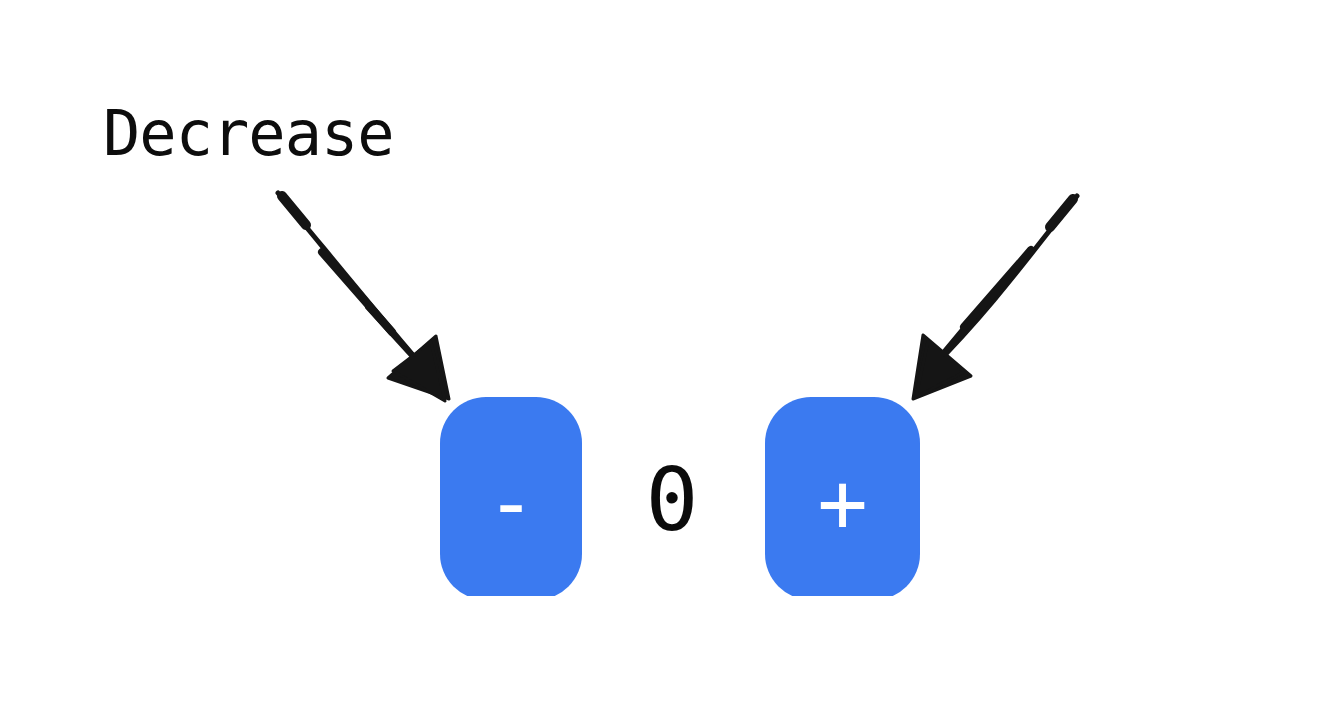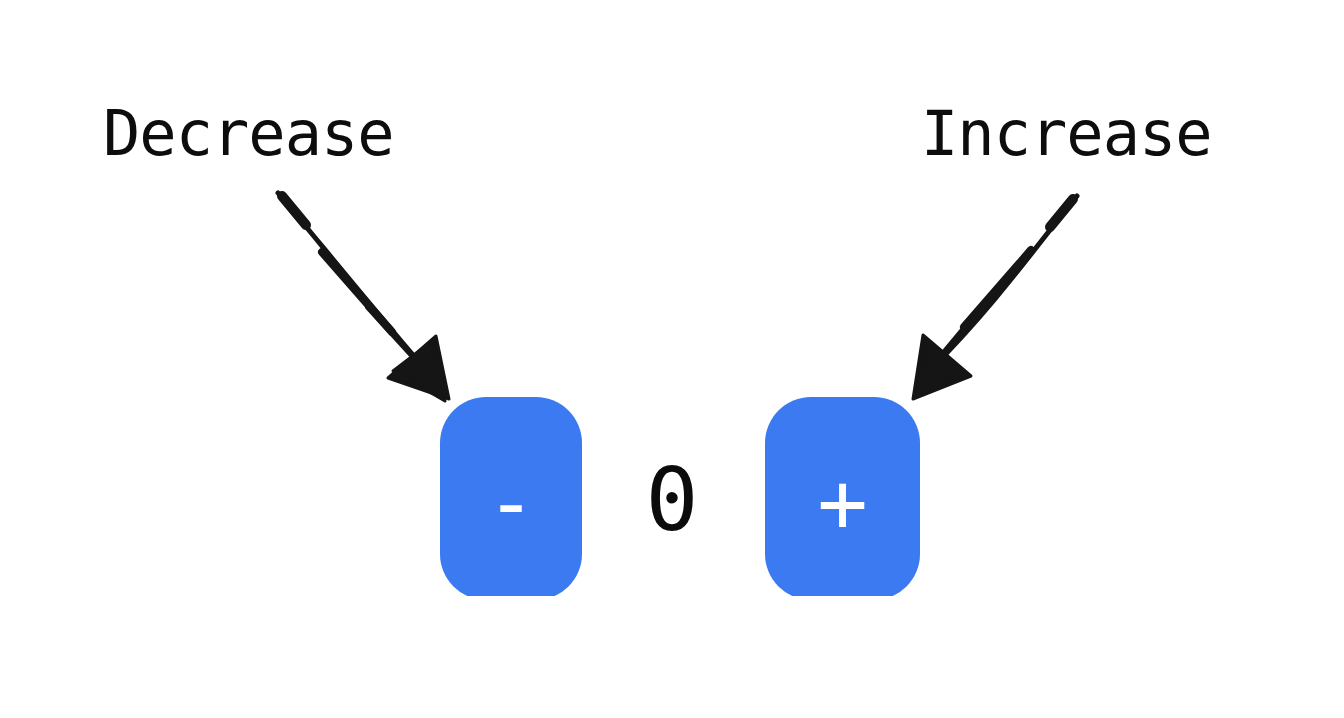--- a/index.html
+++ b/index.html
@@ -90,21 +90,20 @@
     user-select: none;
   }
 </style>
 </head>
 <body>
 
 <div class="stage">
 
   <div class="anno-label decrease">Decrease</div>
 
-  <div class="anno-label increase">Increase</div>
 
   <svg class="arrows-svg" viewBox="0 0 1344 718" xmlns="http://www.w3.org/2000/svg">
     <g>
       <path class="arrow-stroke" d="M278,193 C320,243 372,308 436,382" stroke-width="5"></path>
       <path class="arrow-stroke" d="M282,196 L306,225" stroke-width="10"></path>
       <path class="arrow-stroke" d="M322,252 L392,332" stroke-width="8"></path>
       <path class="arrow-stroke" d="M368,307 L430,375" stroke-width="6"></path>
       <polygon class="arrow-head" points="449,399 388,378 436,336"></polygon>
       <polygon class="arrow-head" points="445,401 393,371 431,342"></polygon>
     </g>

